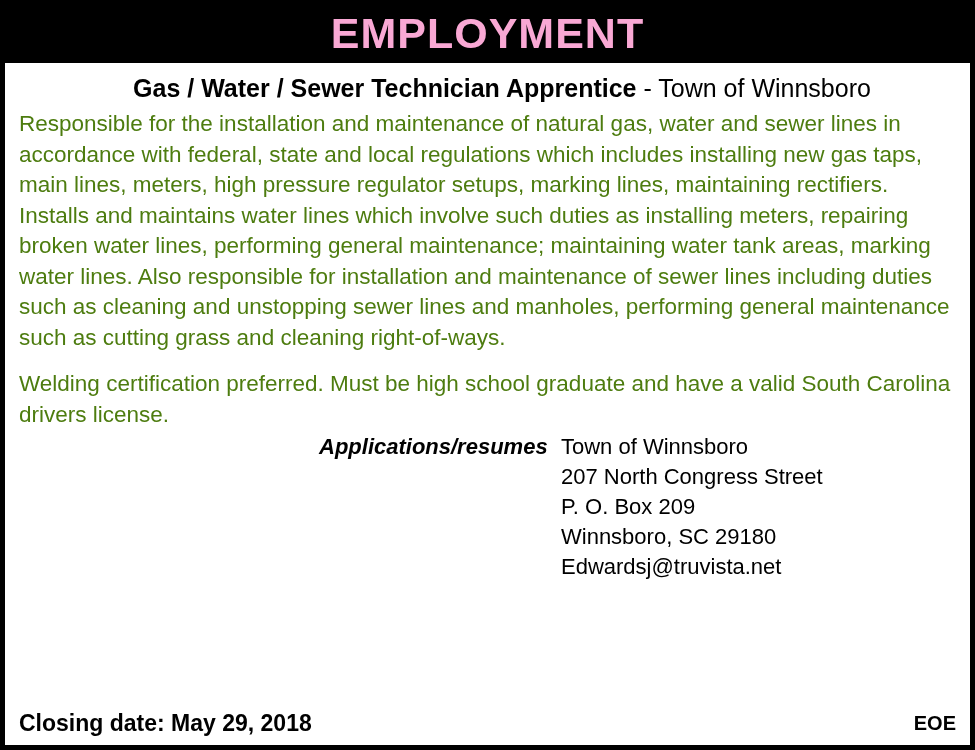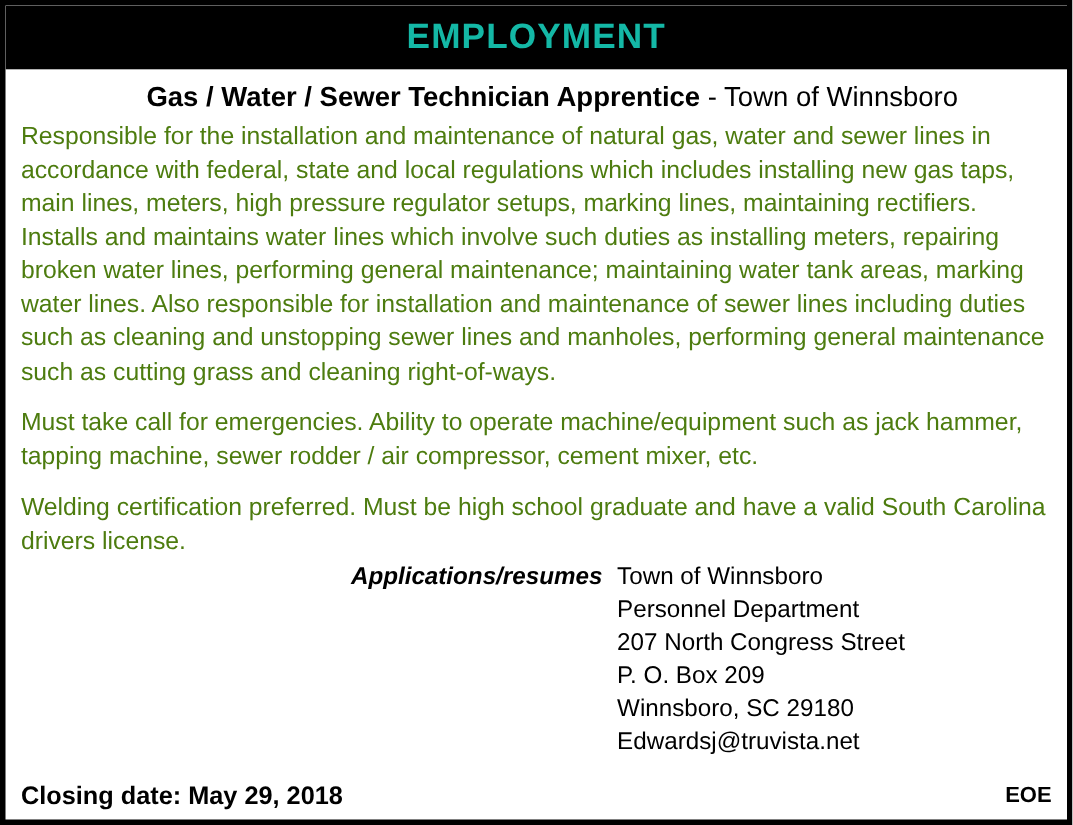--- a/index.html
+++ b/index.html
@@ -23,24 +23,24 @@
     background: #000000;
     color: #ffffff;
     text-align: center;
     padding: 2px 0 6px 0;
     height: 58px;
     box-sizing: border-box;
   }
   .banner-title {
     font-family: "Liberation Sans", sans-serif;
     font-weight: bold;
-    font-size: 32px;
+    font-size: 43px;
     letter-spacing: 1px;
     line-height: 52px;
-    color: #14b8a6;
+    color: #f9a8d4;
     font-stretch: condensed;
     transform: scaleX(1.0);
   }
   .body-area {
     padding: 10px 14px 0 14px;
     box-sizing: border-box;
   }
   .headline {
     text-align: center;
     font-size: 25px;
@@ -124,31 +124,29 @@
 
   <div class="body-area">
 
     <div class="headline">
       <span class="job">Gas / Water / Sewer Technician Apprentice</span>
       <span class="dash">-</span>
       <span class="employer">Town of Winnsboro</span>
     </div>
 
     <p class="para">Responsible for the installation and maintenance of natural gas, water and sewer lines in accordance with federal, state and local regulations which includes installing new gas taps, main lines, meters, high pressure regulator setups, marking lines, maintaining rectifiers. Installs and maintains water lines which involve such duties as installing meters, repairing broken water lines, performing general maintenance; maintaining water tank areas, marking water lines. Also responsible for installation and maintenance of sewer lines including duties such as cleaning and unstopping sewer lines and manholes, performing general maintenance such as cutting grass and cleaning right-of-ways.</p>
-    <p class="para">Must take call for emergencies. Ability to operate machine/equipment such as jack hammer, tapping machine, sewer rodder / air compressor, cement mixer, etc.</p>
     <p class="para">Welding certification preferred. Must be high school graduate and have a valid South Carolina drivers license.</p>
 
     <div class="lower">
       <div class="contact-block">
         <div class="apply-label">
           <div>Applications/resumes</div>
         </div>
         <div class="address">
           <div>Town of Winnsboro</div>
-          <div>Personnel Department</div>
           <div>207 North Congress Street</div>
           <div>P. O. Box 209</div>
           <div>Winnsboro, SC 29180</div>
           <div>Edwardsj@truvista.net</div>
         </div>
       </div>
     </div>
 
   </div>
 

